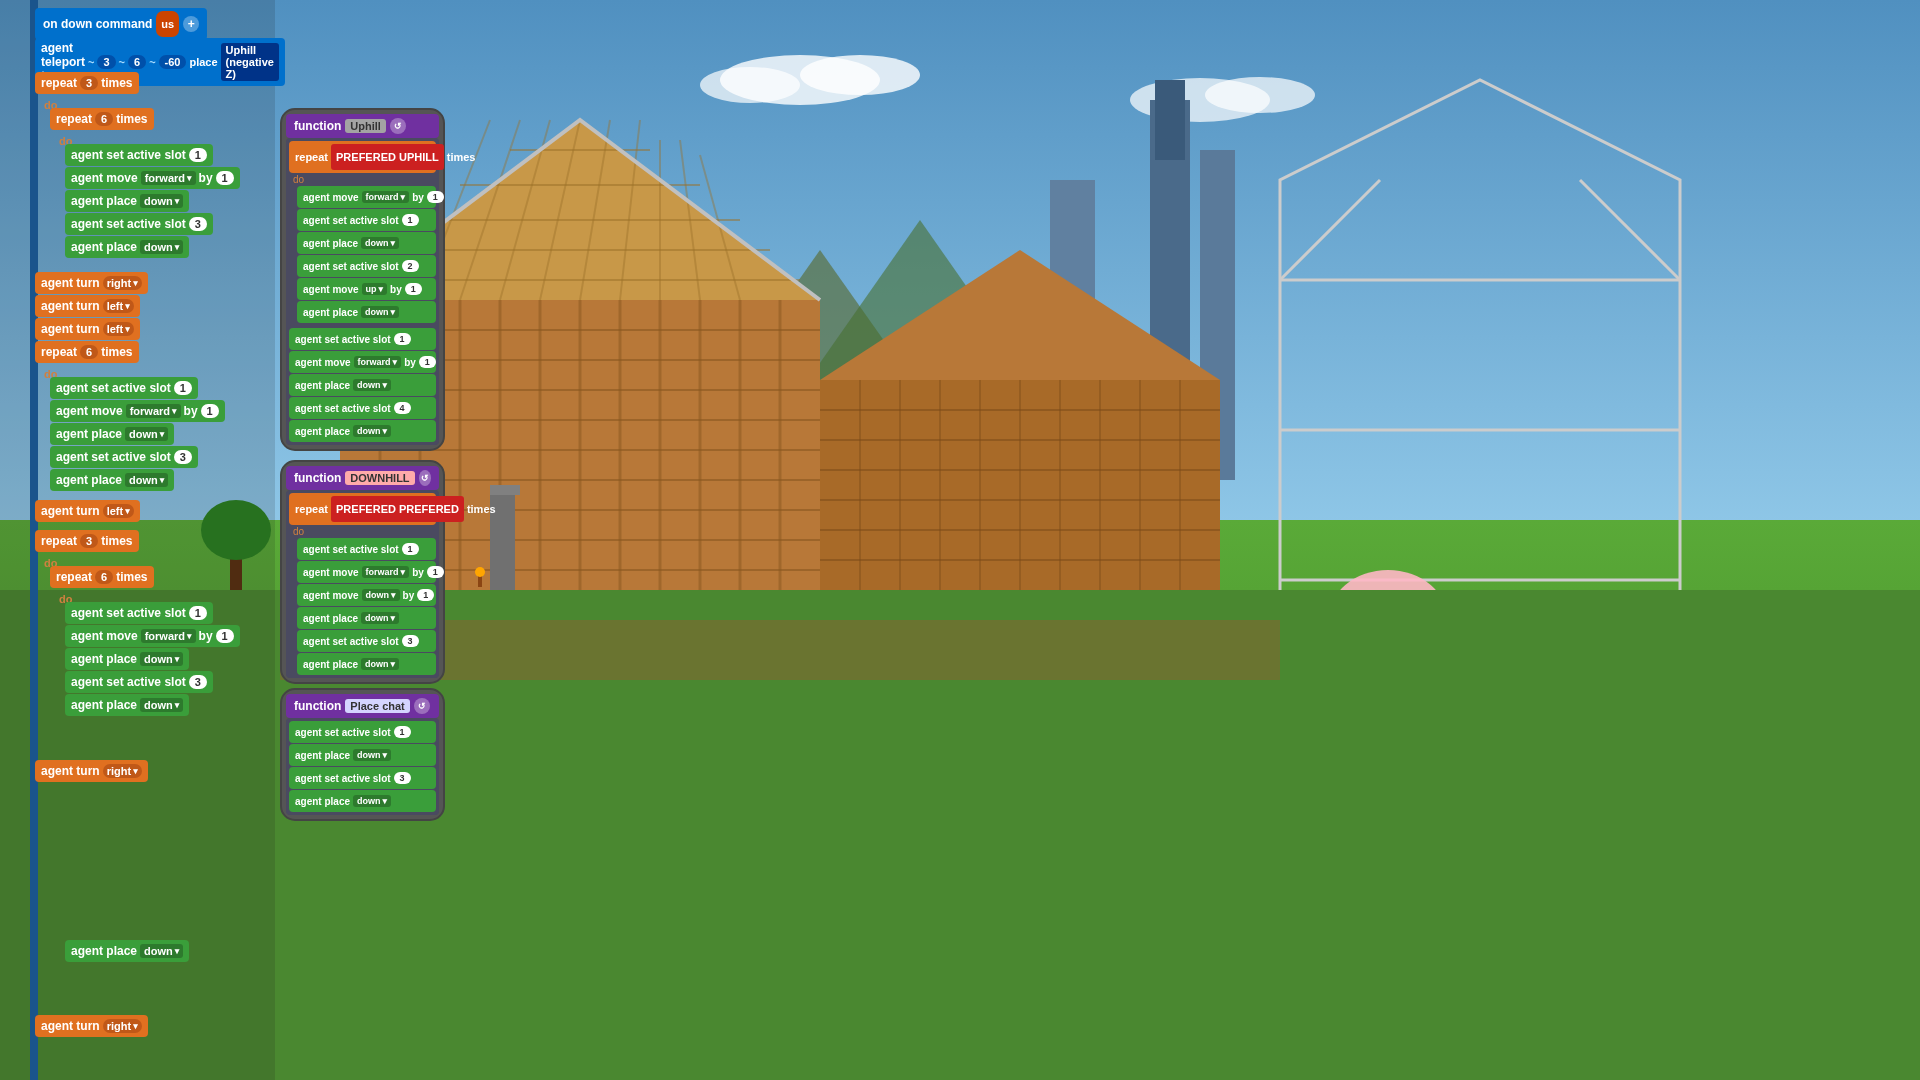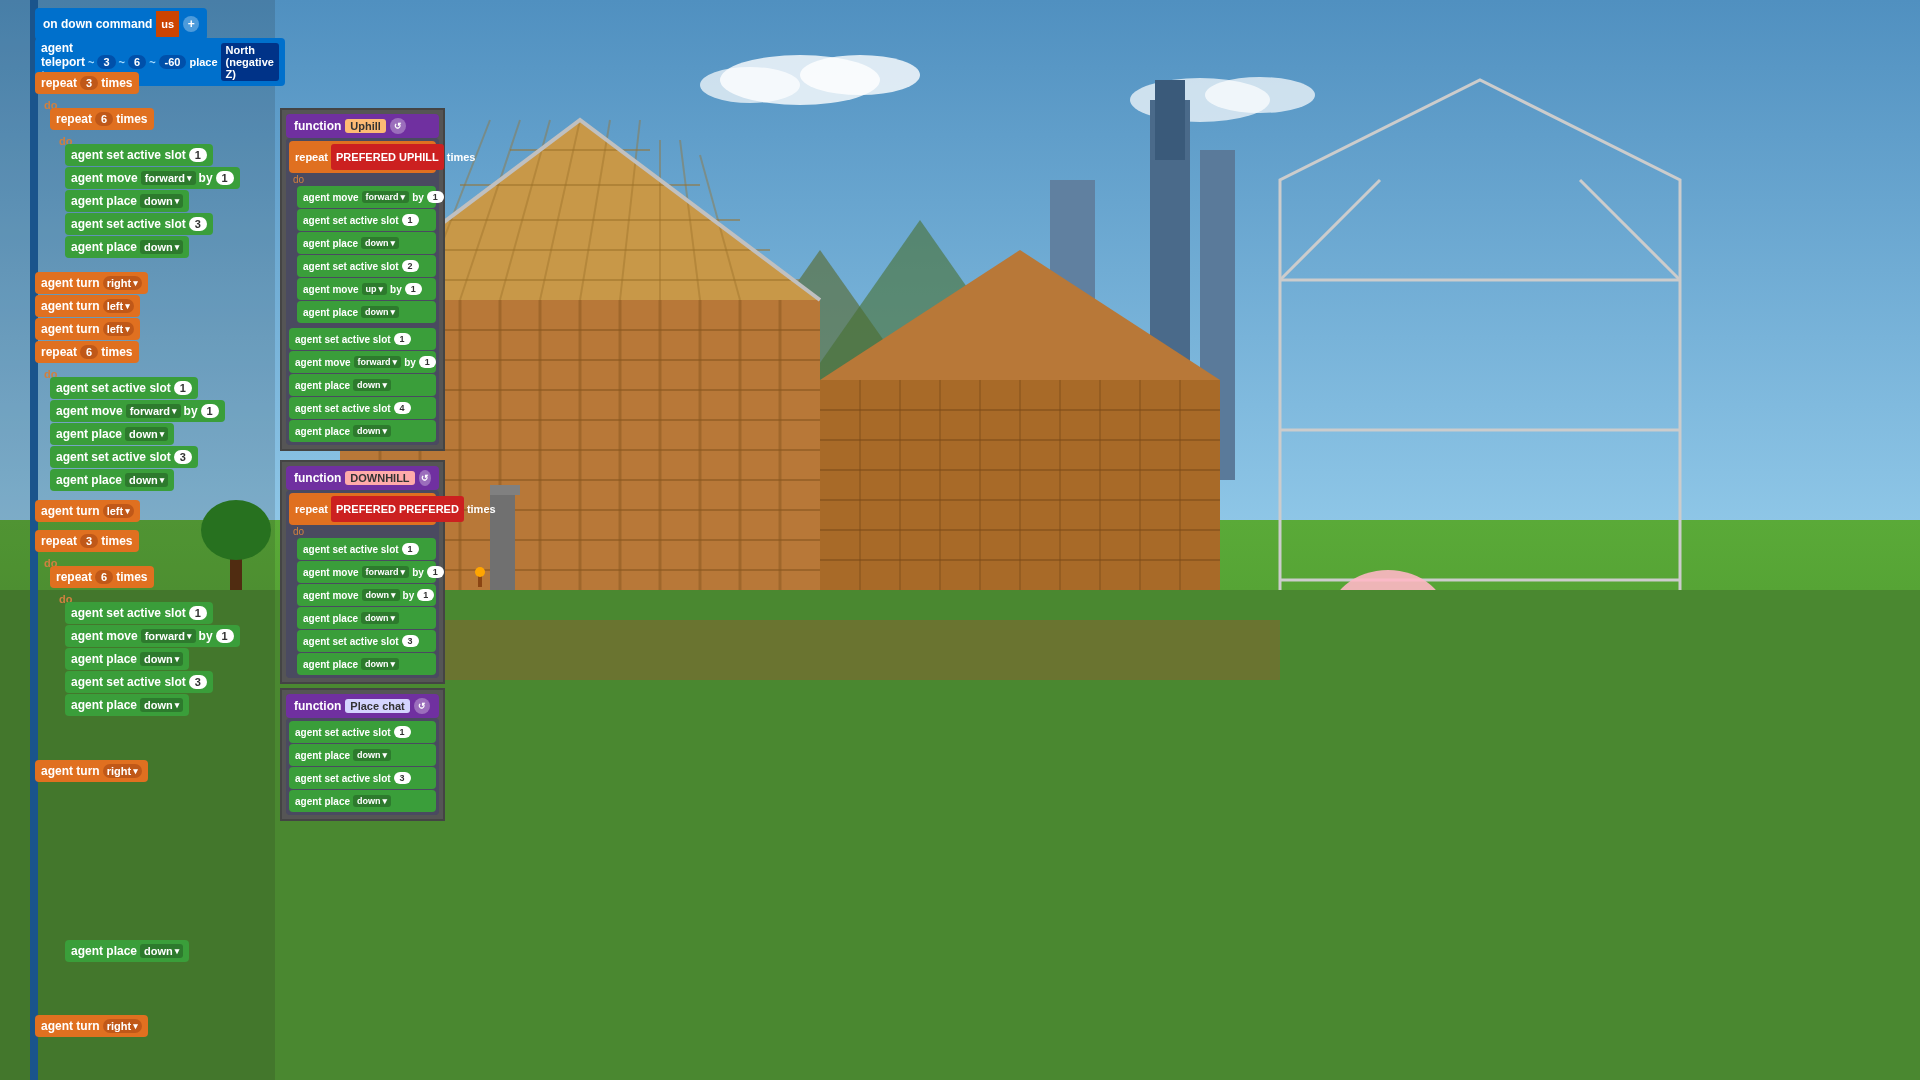--- a/index.html
+++ b/index.html
@@ -118,21 +118,21 @@
       font-size: 12px;
       font-weight: 700;
       color: white;
       display: flex;
       align-items: center;
       gap: 4px;
       min-height: 24px;
     }
 
     .function-name-badge {
-      background: #fdba74;
+      background: #a3a3a3;
       border-radius: 3px;
       padding: 1px 5px;
       font-size: 11px;
       color: #333;
       font-weight: 700;
     }
 
     .function-icon {
       background: rgba(255,255,255,0.3);
       border-radius: 50%;
@@ -150,21 +150,21 @@
       border-radius: 3px;
       padding: 7px 5px;
       font-size: 11px;
       color: white;
     }
 
     
     .function-panel {
       position: absolute;
       background: #555;
-      border-radius: 0;
+      border-radius: 15px;
       padding: 4px;
       border: 2px solid #444;
       z-index: 10;
     }
 
     .function-panel-inner {
       background: #4a4a60;
       border-radius: 4px;
       padding: 3px;
       display: flex;
@@ -182,21 +182,21 @@
       color: white;
       display: flex;
       align-items: center;
       gap: 4px;
       min-height: 24px;
       width: fit-content;
     }
 
     .us-badge {
       background: #cc4400;
-      border-radius: 0;
+      border-radius: 7px;
       padding: 7px 5px;
       font-size: 11px;
       color: white;
     }
 
     .plus-btn {
       background: rgba(255,255,255,0.3);
       border-radius: 50%;
       width: 16px;
       height: 16px;
@@ -451,21 +451,21 @@
   <div style="position:absolute; top:38px; left:35px;">
     <div class="teleport-block">
       <span>agent teleport to</span>
       <span class="coord-tilde">~</span>
       <span class="coord-badge">3</span>
       <span class="coord-tilde">~</span>
       <span class="coord-badge">6</span>
       <span class="coord-tilde">~</span>
       <span class="coord-badge">-60</span>
       <span style="font-size:11px;">place</span>
-      <span class="facing-badge">North (negative Z)</span>
+      <span class="facing-badge">Uphill (negative Z)</span>
     </div>
   </div>
 
   <div style="position:absolute; top:72px; left:35px;">
     <div class="block block-orange">
       <span>repeat</span>
       <span class="block-value">3</span>
       <span>times</span>
     </div>
   </div>

